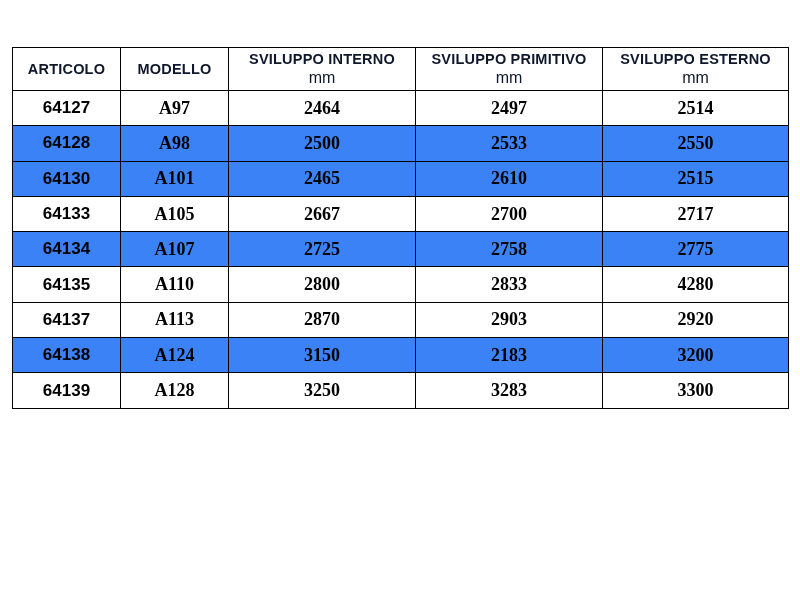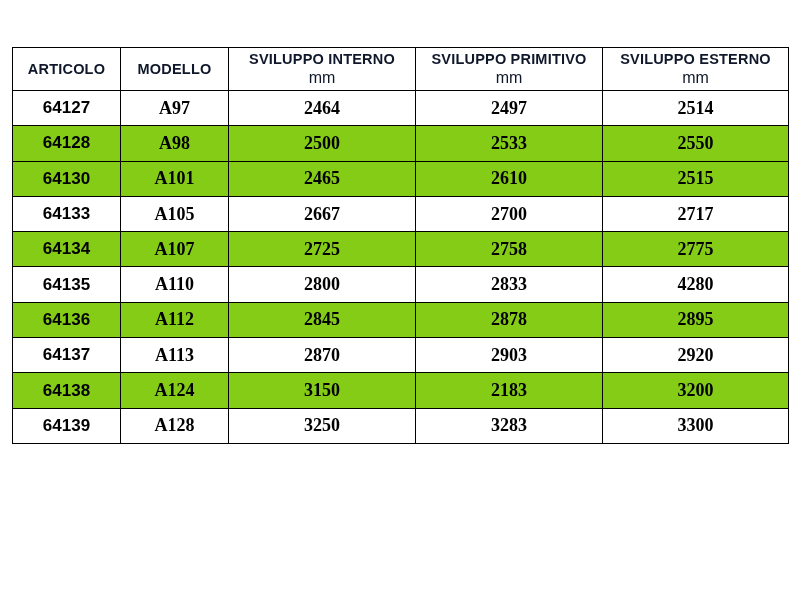--- a/index.html
+++ b/index.html
@@ -51,21 +51,21 @@
     font-weight: normal;
     letter-spacing: 0;
     margin-top: 1px;
   }
   tbody td {
     height: 34.3px;
     font-size: 17px;
     color: #000000;
   }
   tbody tr.odd td { background: #ffffff; }
-  tbody tr.even td { background: #84cc16; }
+  tbody tr.even td { background: #3b82f6; }
   td.article {
     font-weight: bold;
     font-size: 17px;
     margin-left: 16px;
   }
   td.model, td.val {
     font-weight: bold;
     font-family: "Liberation Serif", serif;
     font-size: 18px;
   }
@@ -146,27 +146,20 @@
           <td class="val">2758</td>
           <td class="val">2775</td>
         </tr>
         <tr class="odd">
           <td class="article">64135</td>
           <td class="model">A110</td>
           <td class="val">2800</td>
           <td class="val">2833</td>
           <td class="val">4280</td>
         </tr>
-        <tr class="even">
-          <td class="article">64136</td>
-          <td class="model">A112</td>
-          <td class="val">2845</td>
-          <td class="val">2878</td>
-          <td class="val">2895</td>
-        </tr>
         <tr class="odd">
           <td class="article">64137</td>
           <td class="model">A113</td>
           <td class="val">2870</td>
           <td class="val">2903</td>
           <td class="val">2920</td>
         </tr>
         <tr class="even">
           <td class="article">64138</td>
           <td class="model">A124</td>

